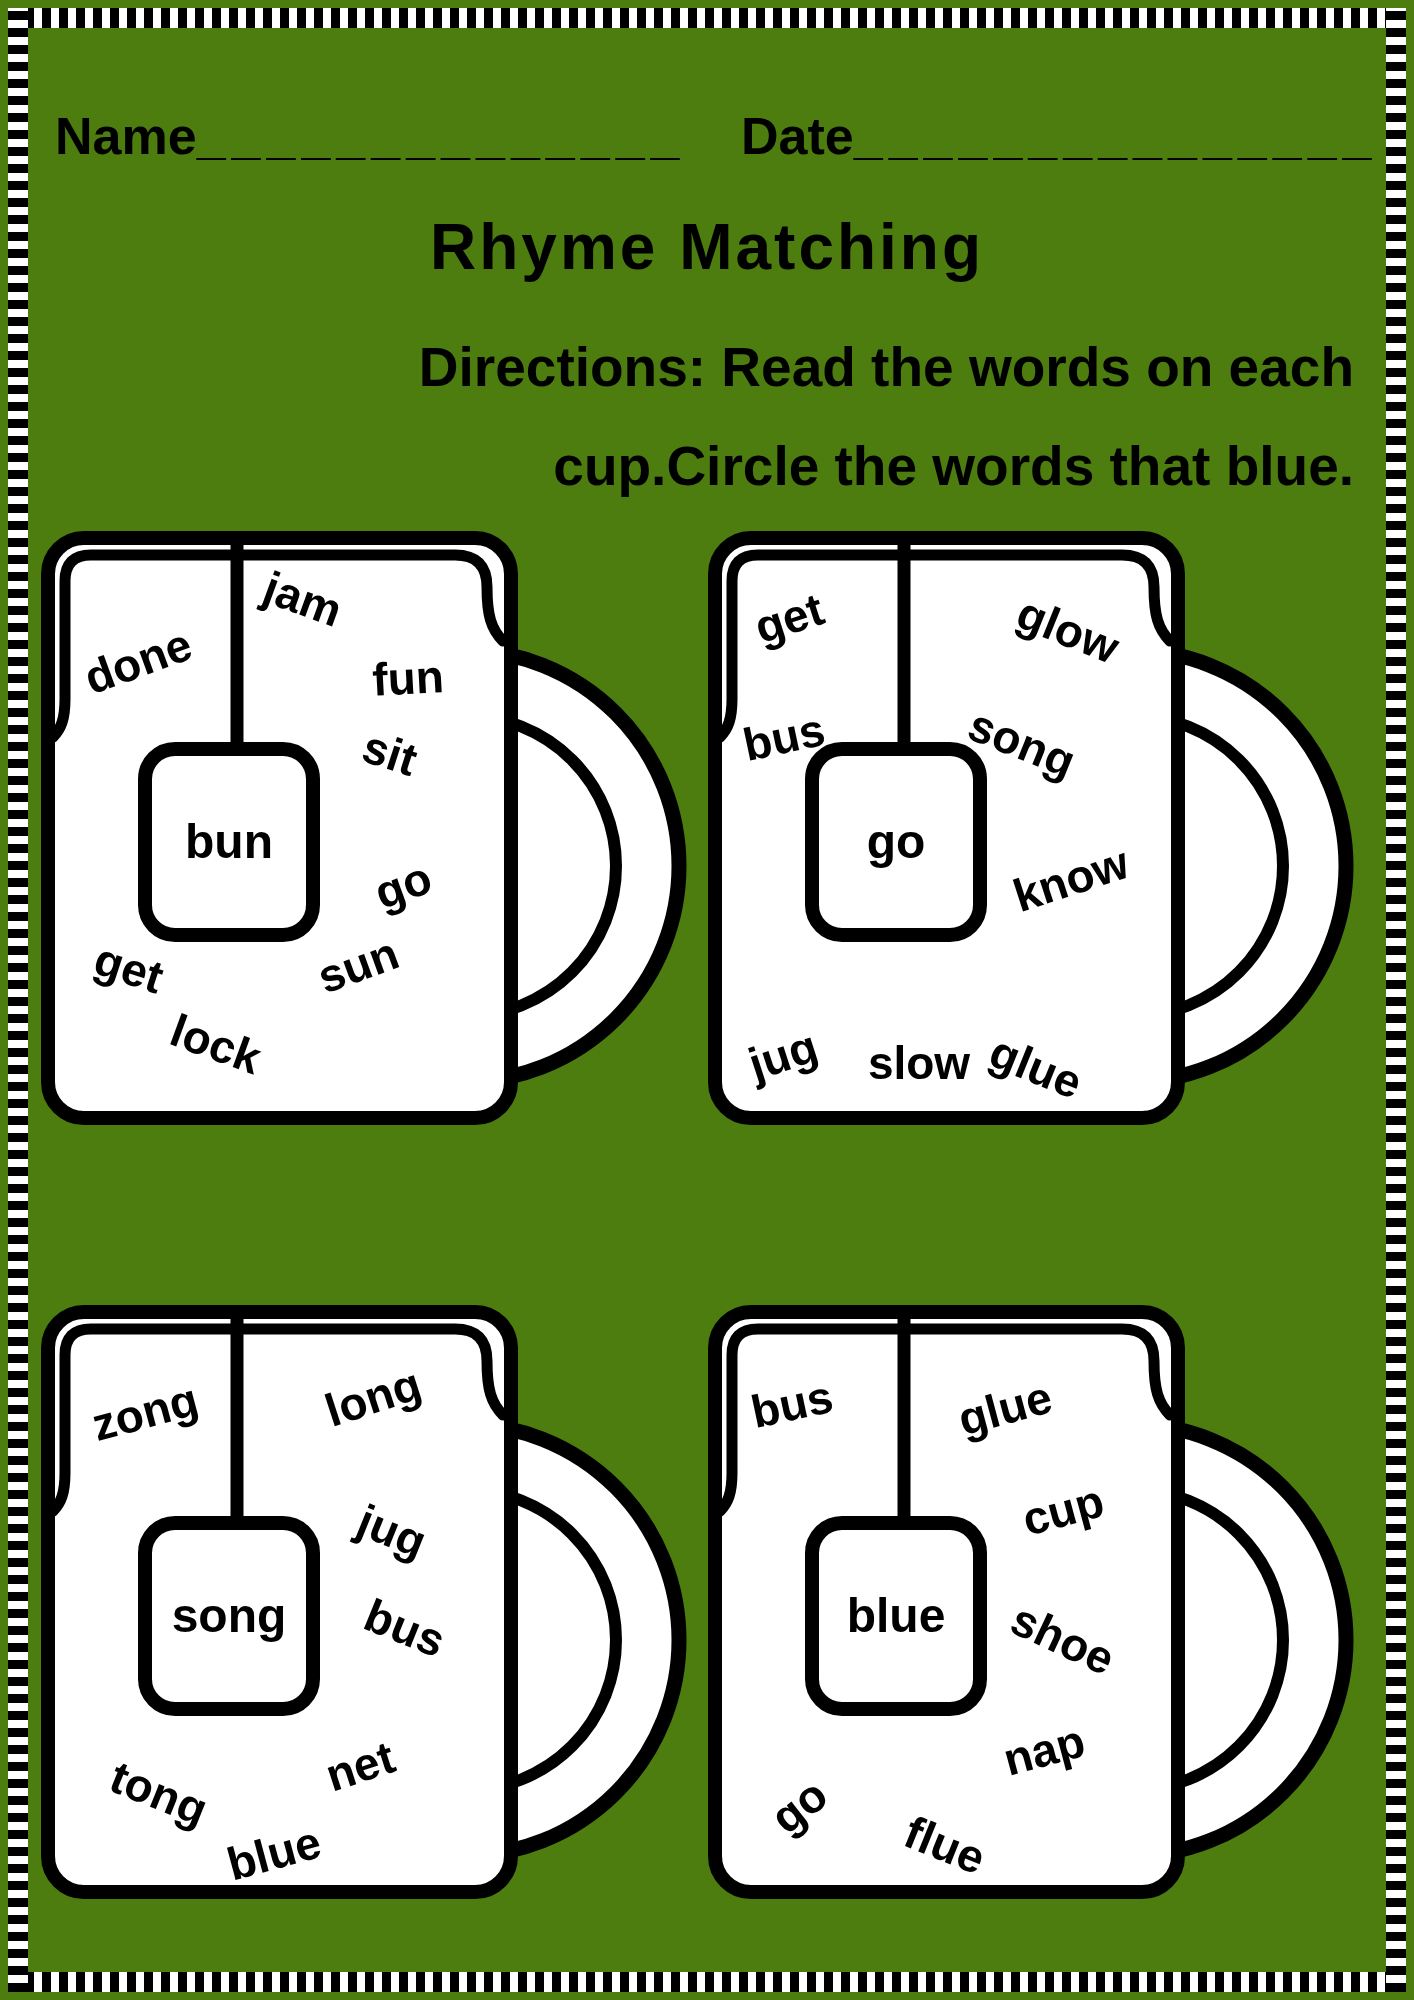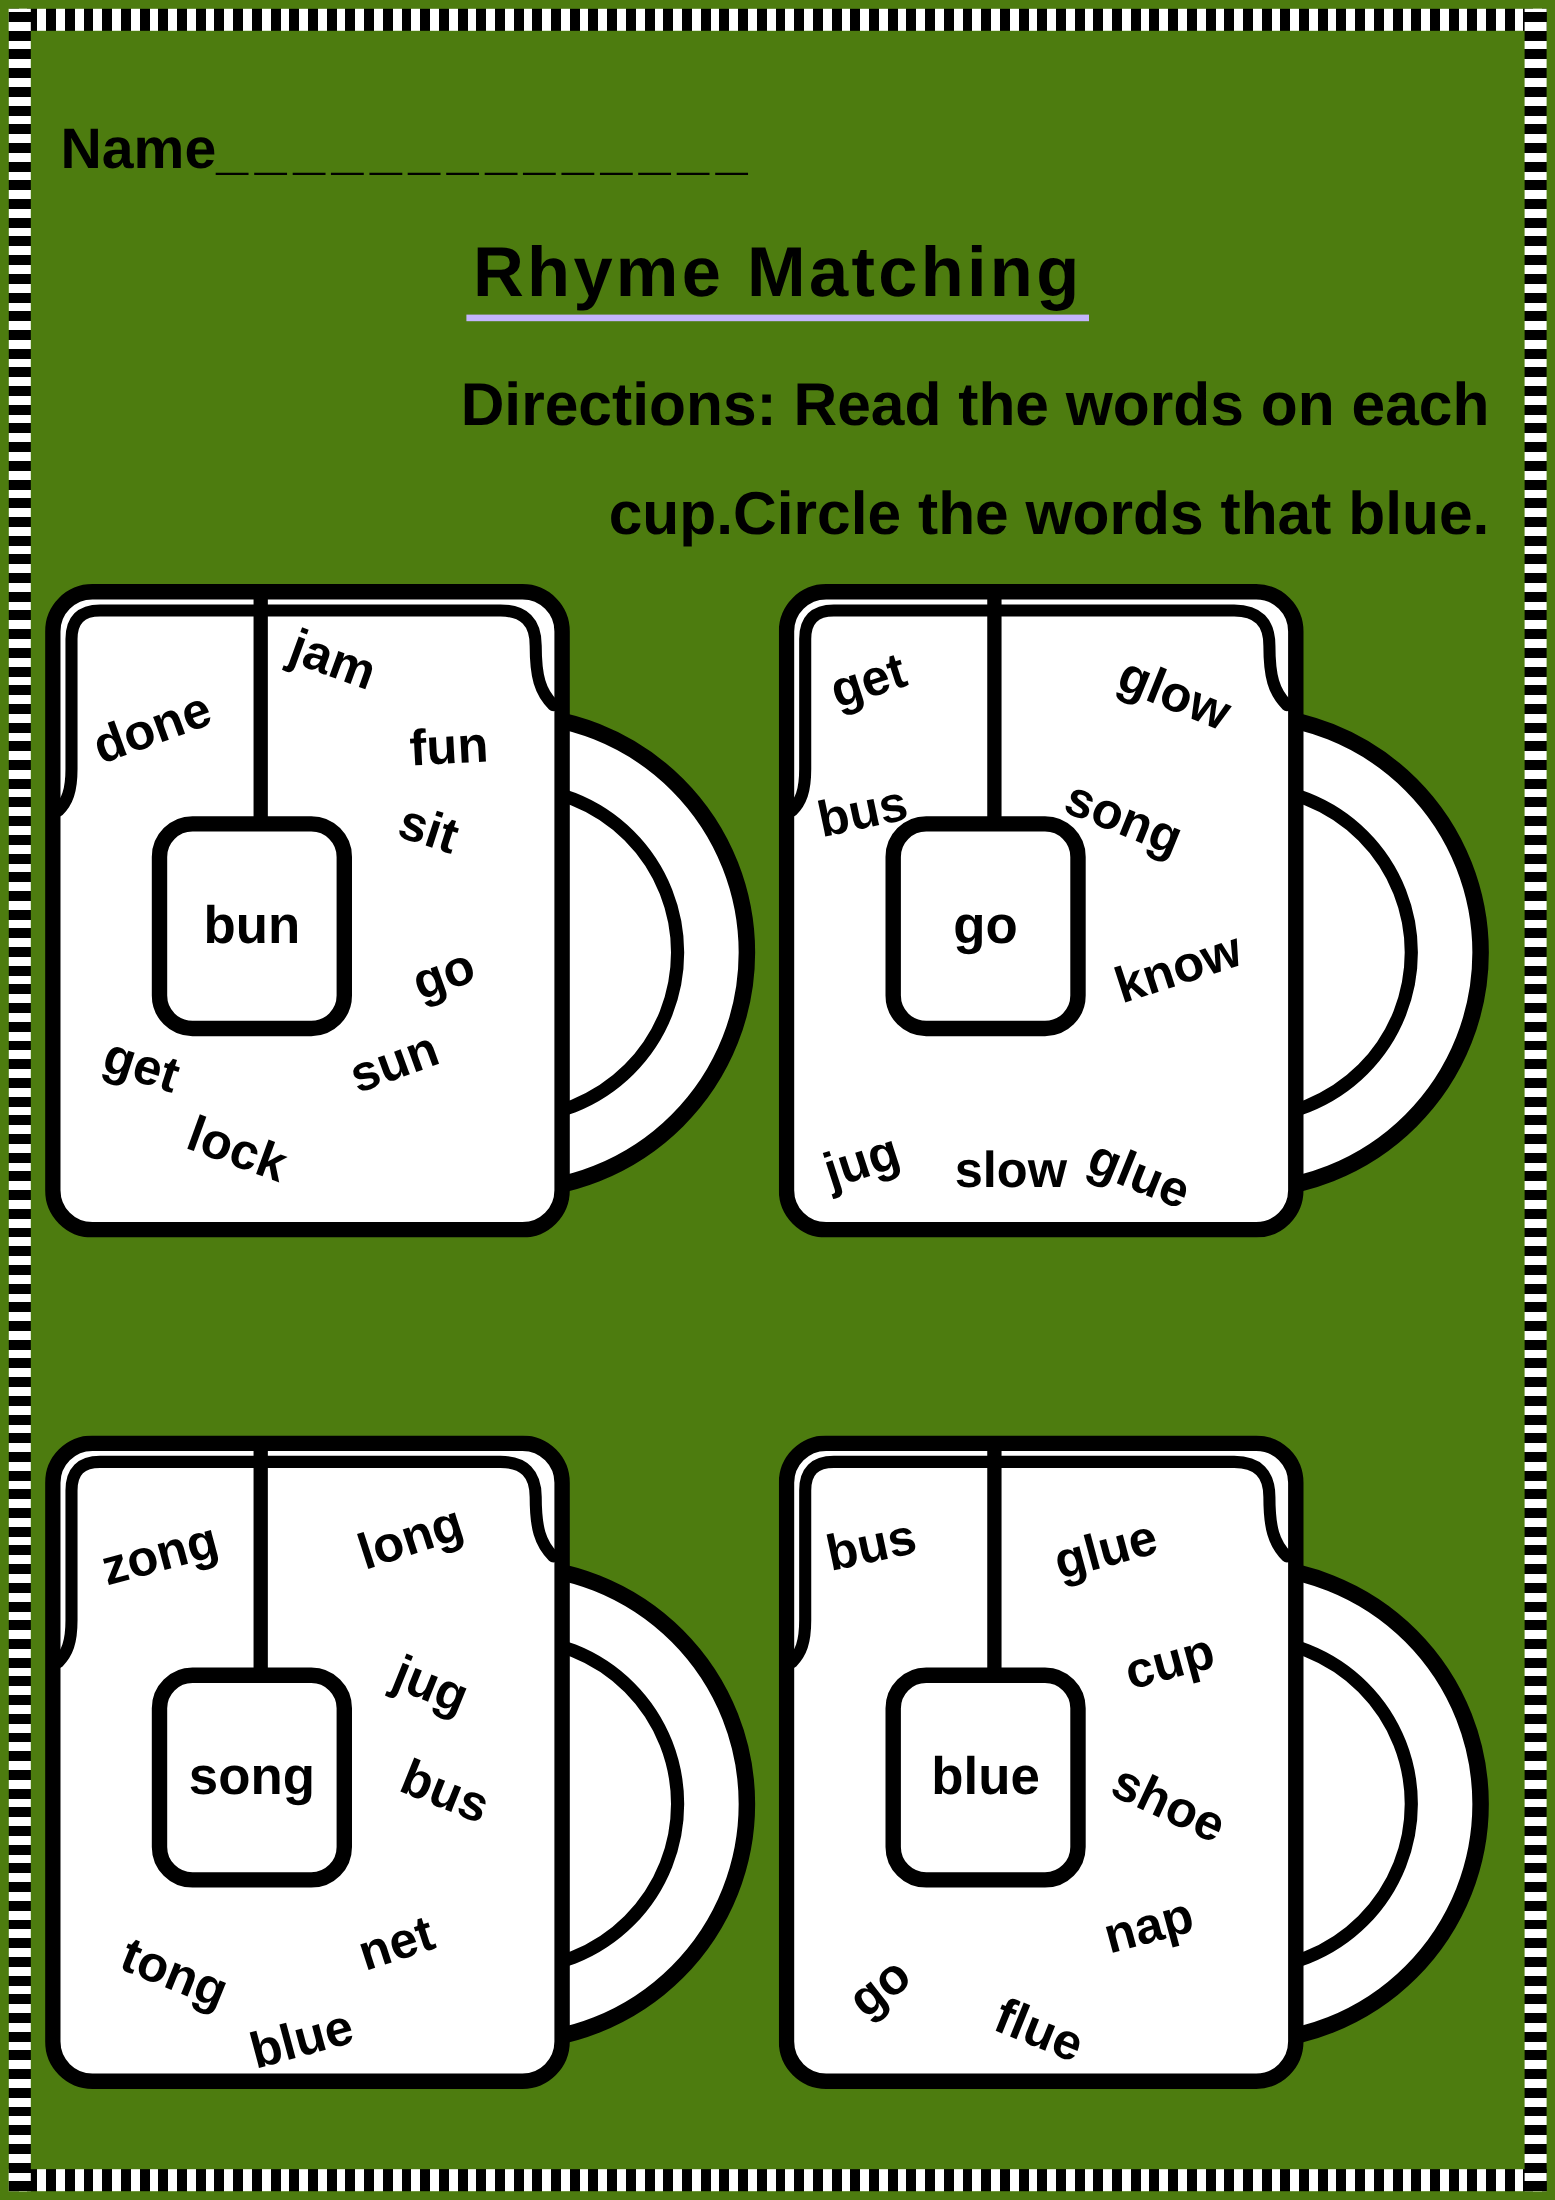--- a/index.html
+++ b/index.html
@@ -20,21 +20,21 @@
   .b-right{right:8px;}
 
   .header-group{position:absolute;top:106px;font-weight:700;font-size:52px;white-space:nowrap;}
   #name-group{left:55px;}
   #date-group{left:741px;}
   .write-line{letter-spacing:6px;font-weight:700;}
 
   #title-wrap{position:absolute;top:212px;left:0;width:100%;text-align:center;}
   #page-title{
     display:inline-block;font-size:64px;font-weight:700;letter-spacing:3px;
-    border-bottom:6px solid #c4b5fd;padding:0 6px 4px 6px;line-height:1.1;
+    border-bottom:6px solid #4d7c0f;padding:0 6px 4px 6px;line-height:1.1;
   }
 
   #directions{position:absolute;top:318px;left:83px;right:60px;
     font-size:55px;font-weight:700;line-height:1.8;letter-spacing:0px;text-align:right;}
 
   .mug{position:absolute;width:650px;height:594px;}
   .mug1{left:41px;top:531px;}
   .mug2{left:708px;top:531px;}
   .mug3{left:41px;top:1305px;}
   .mug4{left:708px;top:1305px;}
@@ -52,20 +52,23 @@
 
 <div id="page">
 
   <div class="b-strip b-top"></div>
   <div class="b-strip b-bottom"></div>
   <div class="b-strip b-left"></div>
   <div class="b-strip b-right"></div>
 
   <div class="header-group" id="name-group">
     <span>Name</span><span class="write-line">______________</span>
+  </div>
+  <div class="header-group" id="date-group">
+    <span>Date</span><span class="write-line">_______________</span>
   </div>
 
   <div id="title-wrap">
     <span id="page-title">Rhyme Matching</span>
   </div>
 
   <div id="directions">
     <div>Directions: Read the words on each</div>
     <div>cup.Circle the words that blue.</div>
   </div>

